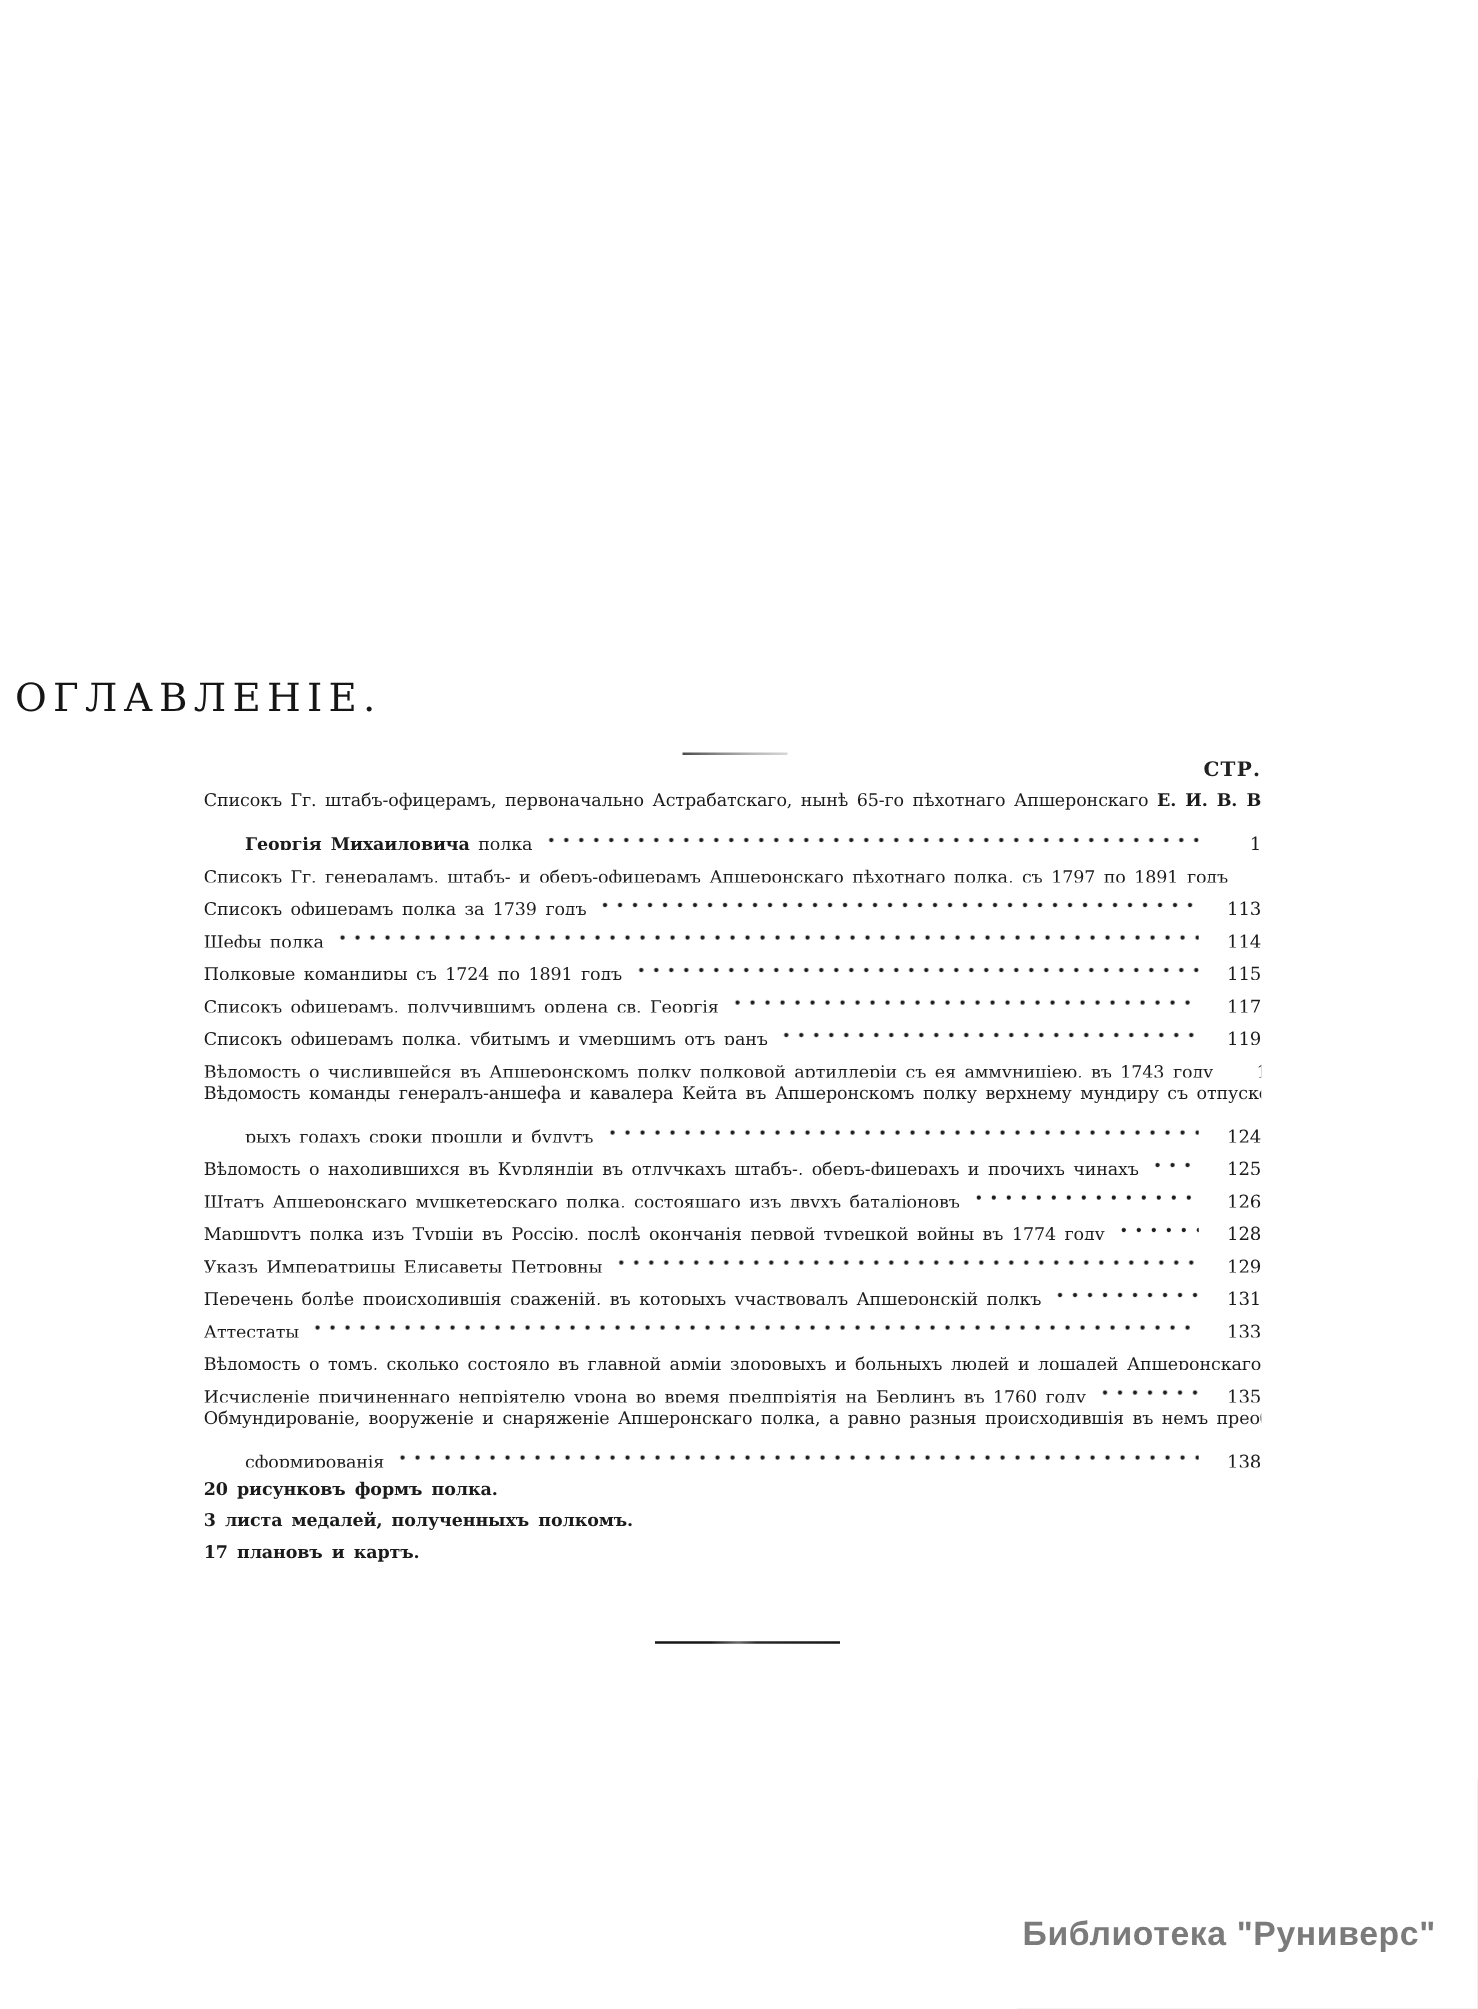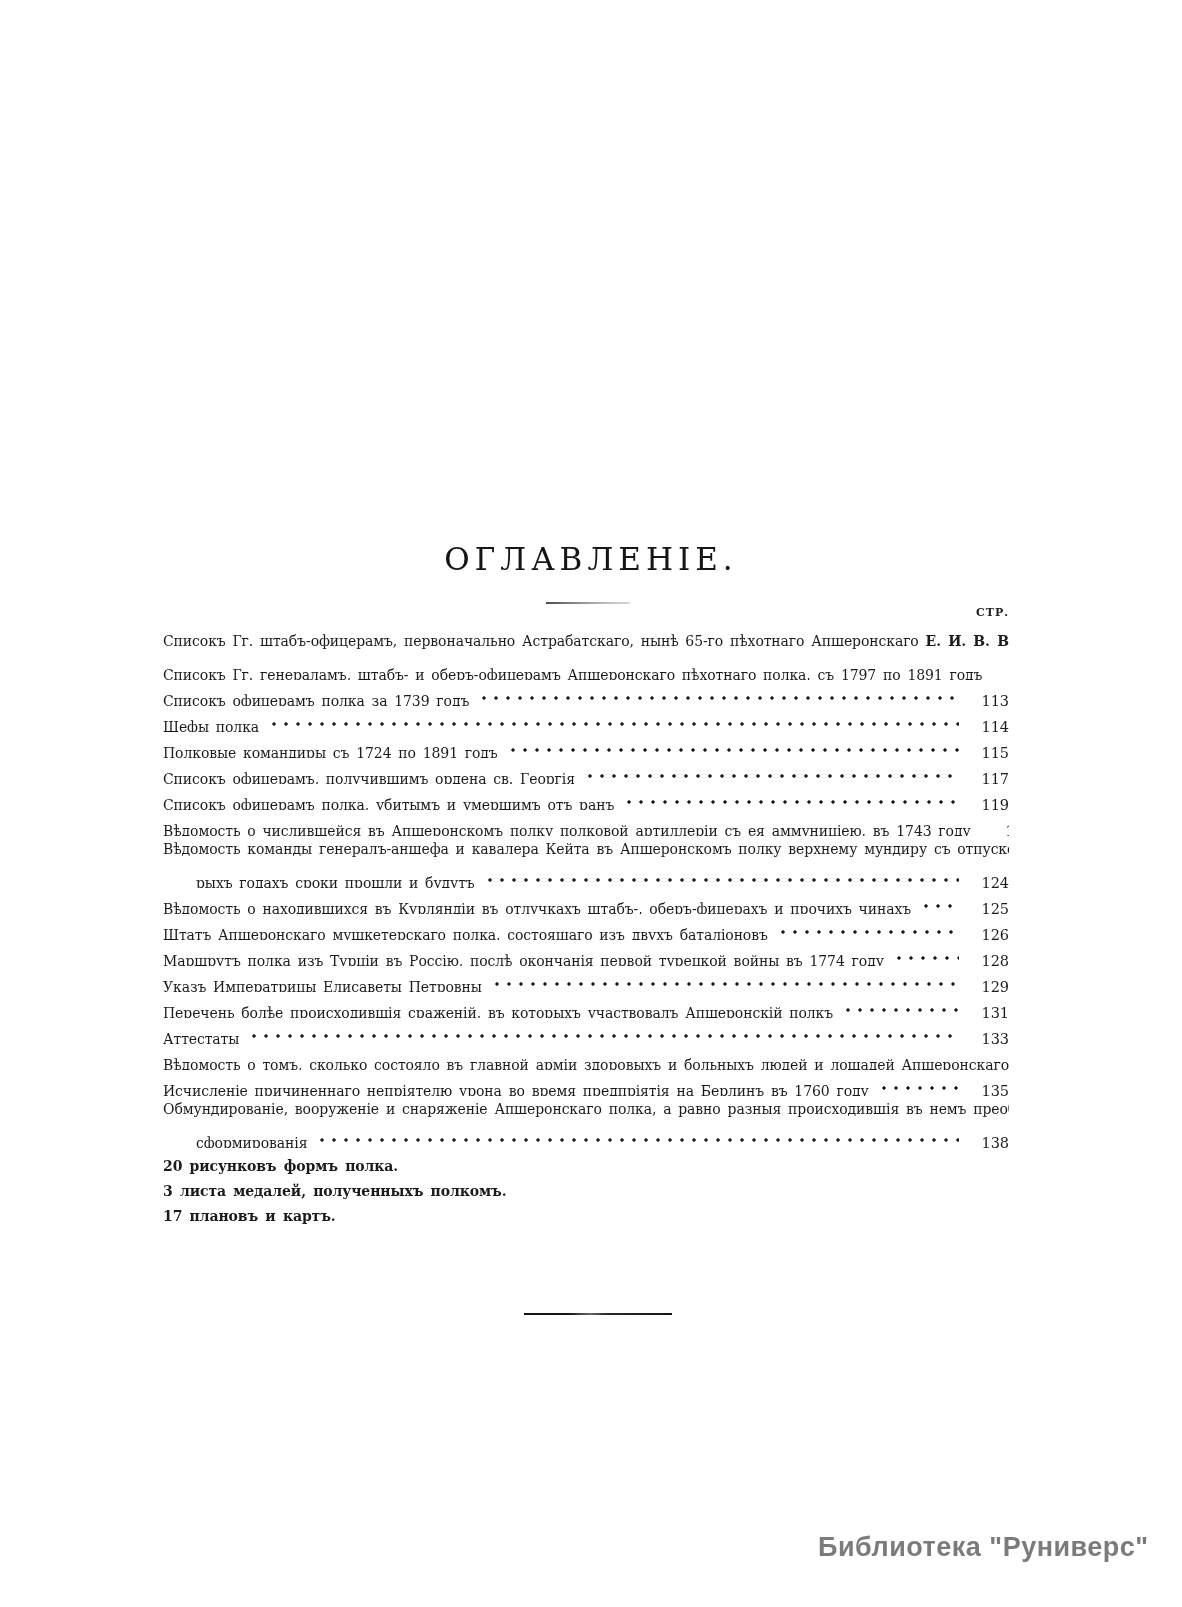--- a/index.html
+++ b/index.html
@@ -7,42 +7,42 @@
     position: relative;
     width: 1182px; height: 1607px;
     margin: 0 auto;
     background: #ffffff;
     font-family: "DejaVu Serif", "Liberation Serif", serif;
     color: #1b1b1b;
     overflow: hidden;
   }
   .title {
     position: absolute;
-    top: 541px; left: 0; right: 0;
+    top: 541px; left: 12px; right: 0;
     margin: 0;
-    text-align: center;
+    text-align: left;
     font-size: 31px;
     font-weight: normal;
     letter-spacing: 5px;
     color: #151515;
   }
   .title-rule {
     position: absolute;
     top: 602px; left: 546px;
     width: 84px; height: 2px;
     background: linear-gradient(to right, #4a4a4a, #8a8a8a 35%, #b5b5b5 65%, #d8d8d8);
   }
   .content {
     position: absolute;
     top: 606px; left: 163px;
     width: 846px;
   }
   .col-header {
     text-align: right;
-    font-size: 11px;
+    font-size: 16px;
     font-weight: bold;
     letter-spacing: 1px;
     color: #222;
     height: 20px;
   }
   .toc-list { margin-top: 2px; }
   .toc-row {
     display: flex;
     align-items: baseline;
     line-height: 26px;
@@ -94,20 +94,25 @@
 <div class="page">
   <h1 class="title">ОГЛАВЛЕНІЕ.</h1>
   <div class="title-rule"></div>
 
   <div class="content">
     <div class="col-header">СТР.</div>
     <div class="toc-list" id="toc-list">
         <div class="toc-row fill">
           <span class="toc-text"><span>Списокъ Гг. штабъ-офицерамъ, первоначально Астрабатскаго, нынѣ 65-го пѣхотнаго Апшеронскаго </span><span class="b">Е. И. В. Великаго Князя</span></span>
         </div>
+        <div class="toc-row indent">
+          <span class="toc-text"><span class="b">Георгія Михаиловича</span><span> полка</span></span>
+          <span class="leader"></span>
+          <span class="pagenum">1</span>
+        </div>
         <div class="toc-row">
           <span class="toc-text"><span>Списокъ Гг. генераламъ, штабъ- и оберъ-офицерамъ Апшеронскаго пѣхотнаго полка, съ 1797 по 1891 годъ</span></span>
           <span class="leader"></span>
           <span class="pagenum">7</span>
         </div>
         <div class="toc-row">
           <span class="toc-text"><span>Списокъ офицерамъ полка за 1739 годъ</span></span>
           <span class="leader"></span>
           <span class="pagenum">113</span>
         </div>

